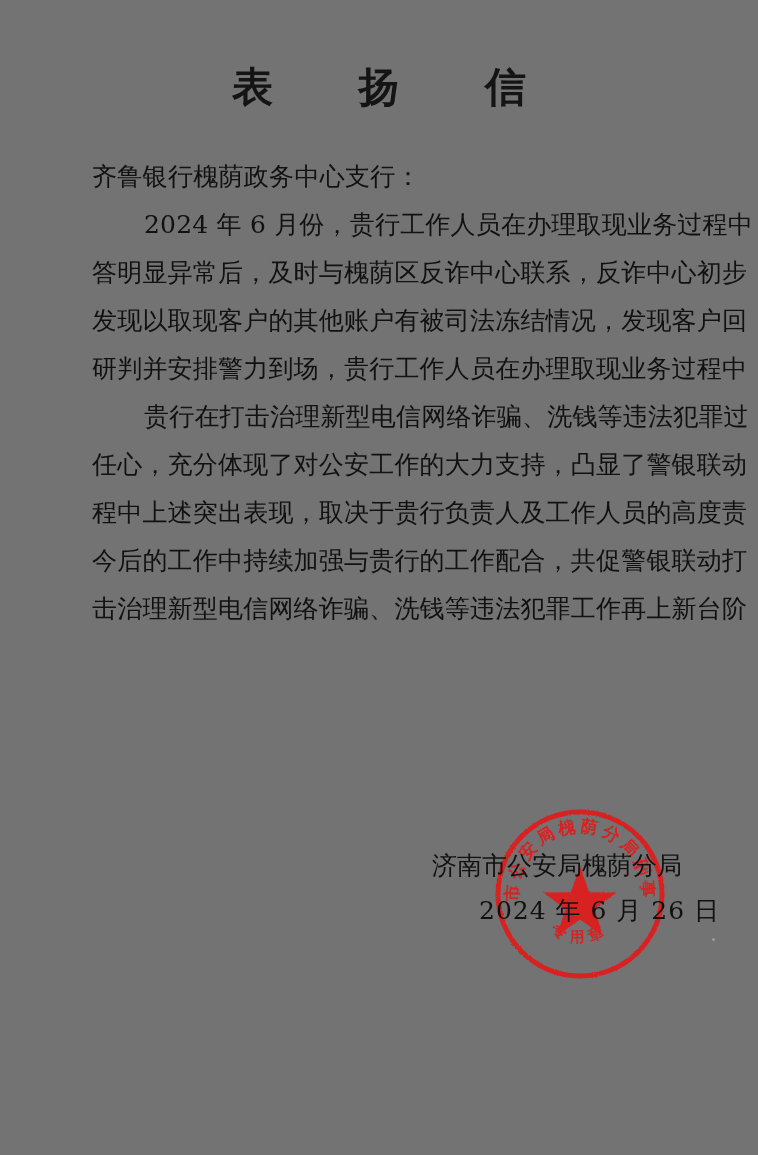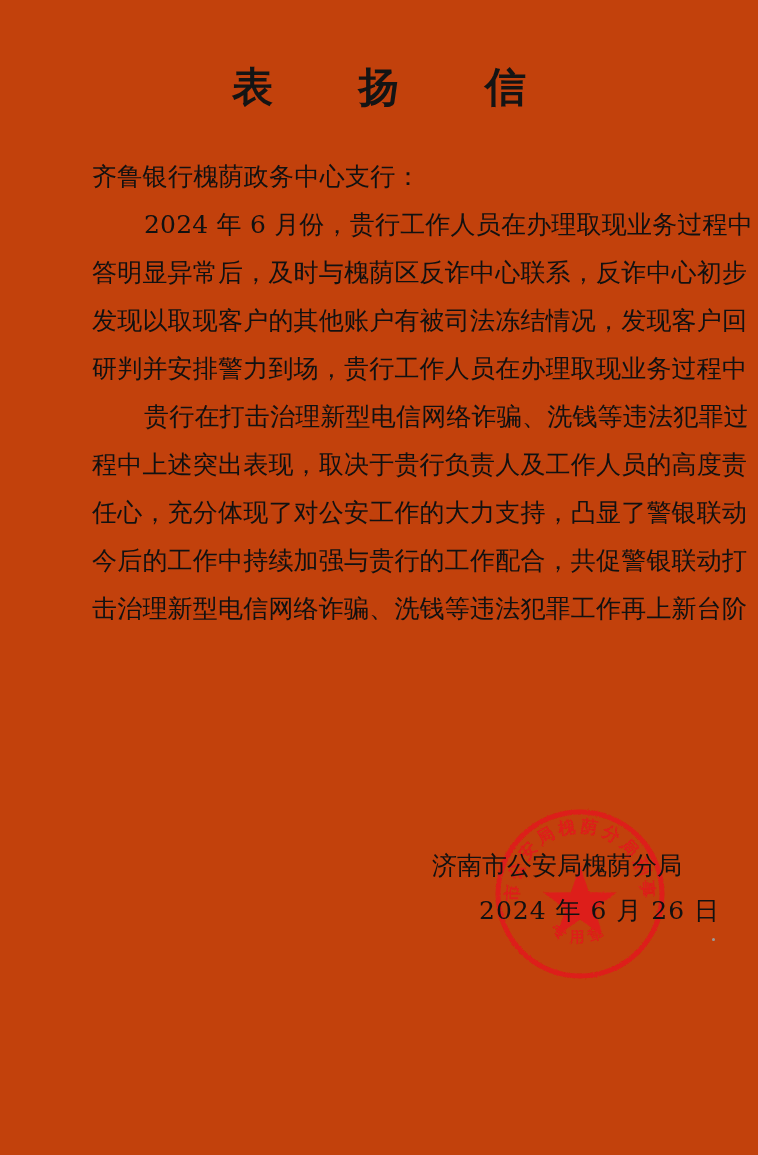--- a/index.html
+++ b/index.html
@@ -8,21 +8,21 @@
     padding: 0;
     background: #ffffff;
   }
   body {
     font-family: "DejaVu Serif", "Liberation Serif", serif;
   }
   .page {
     position: relative;
     width: 758px;
     height: 1155px;
-    background: #c2410c;
+    background: #737373;
     overflow: hidden;
     margin: 0 auto;
   }
 
   
   .doc-title {
     position: absolute;
     top: 63px;
     left: 0;
     width: 758px;
@@ -135,22 +135,22 @@
 
     <div class="para">
       <span class="ln first">2024 年 6 月份，贵行工作人员在办理取现业务过程中，</span>
       <span class="ln">答明显异常后，及时与槐荫区反诈中心联系，反诈中心初步</span>
       <span class="ln">发现以取现客户的其他账户有被司法冻结情况，发现客户回</span>
       <span class="ln">研判并安排警力到场，贵行工作人员在办理取现业务过程中</span>
     </div>
 
     <div class="para">
       <span class="ln first">贵行在打击治理新型电信网络诈骗、洗钱等违法犯罪过</span>
+      <span class="ln">任心，充分体现了对公安工作的大力支持，凸显了警银联动</span>
       <span class="ln">程中上述突出表现，取决于贵行负责人及工作人员的高度责</span>
-      <span class="ln">任心，充分体现了对公安工作的大力支持，凸显了警银联动</span>
     </div>
 
     <div class="para">
       <span class="ln">今后的工作中持续加强与贵行的工作配合，共促警银联动打</span>
       <span class="ln">击治理新型电信网络诈骗、洗钱等违法犯罪工作再上新台阶！</span>
     </div>
 
   </div>
 
   <div class="seal">

